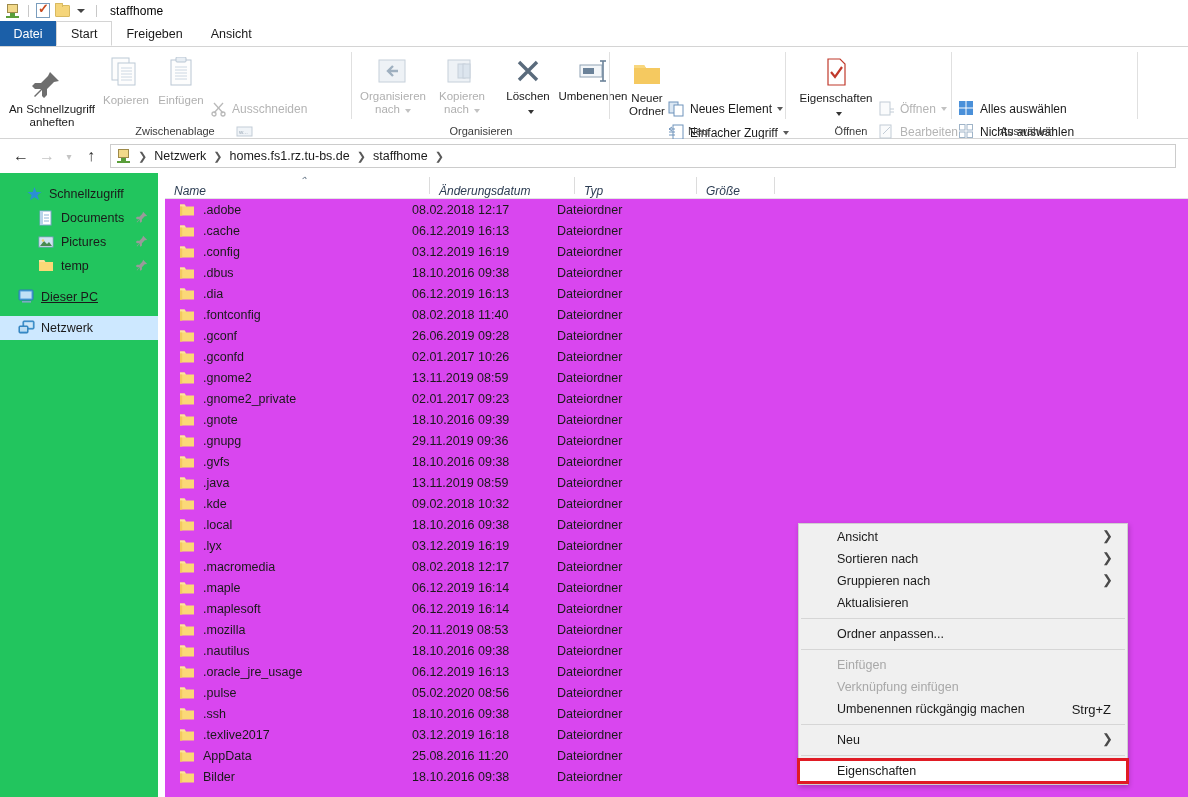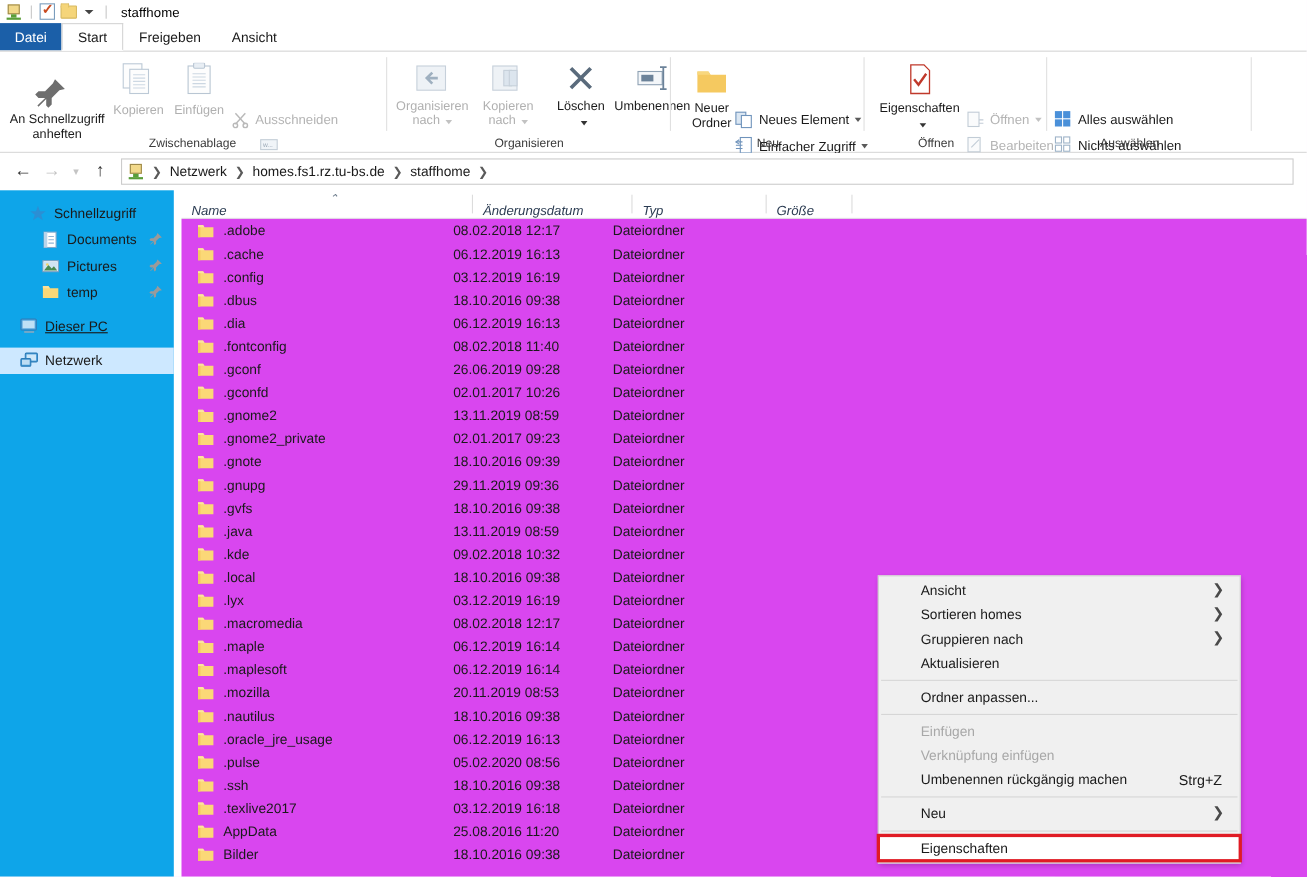--- a/index.html
+++ b/index.html
@@ -88,21 +88,21 @@
   .crumb { padding:0 3px; }
   .crumb-sep { color:#5a5a5a; padding:0 4px; font-size:11px;}
 
   
   .colhead { position:absolute; left:165px; top:173px; width:1023px; height:26px; background:#fff; border-bottom:1px solid #e3e3e3;}
   .ch { position:absolute; top:0; height:25px; font-size:12px; color:#2b3c52; display:flex;align-items:flex-end; padding-left:9px;font-style:italic;}
   .ch .vline { position:absolute; right:0; top:4px; height:17px; width:1px; background:#dcdcdc;}
   .sortcaret { position:absolute; left:134px; top:2px; font-size:10px; color:#6a7a8a;}
 
   
-  .sidebar { position:absolute; left:0; top:173px; width:158px; height:624px; background:#0ea5e9; }
+  .sidebar { position:absolute; left:0; top:173px; width:158px; height:624px; background:#22c55e; }
   .sb-item { position:relative; height:24px; display:flex; align-items:center; font-size:12.5px; color:#1a1a1a; padding-left:0;}
   .sb-item.sel { background:#cde8ff; }
   .sb-icon { width:17px;height:17px; margin-right:6px; flex:none; position:relative;}
   .sb-pin { position:absolute; right:10px; top:5px; width:13px;height:13px;}
   .sb-divider { height:7px; }
 
   
   .filelist { position:absolute; left:165px; top:199px; width:1023px; height:598px; background:#d946ef;}
   .frow { height:21px; display:flex; align-items:center; font-size:12.5px; color:#1a1a1a; }
   .fname { width:247px; display:flex; align-items:center; padding-left:14px;}
@@ -910,21 +910,21 @@
         <div class="fsize"></div>
       </div>
     </div>
 
   <div class="ctxmenu" id="ctxmenu">
       <div class="ctxitem">
         <span>Ansicht</span>
         <span class="chev">❯</span>
       </div>
       <div class="ctxitem">
-        <span>Sortieren homes</span>
+        <span>Sortieren nach</span>
         <span class="chev">❯</span>
       </div>
       <div class="ctxitem">
         <span>Gruppieren nach</span>
         <span class="chev">❯</span>
       </div>
       <div class="ctxitem">
         <span>Aktualisieren</span>
       </div>
       <div class="ctxsep"></div>

